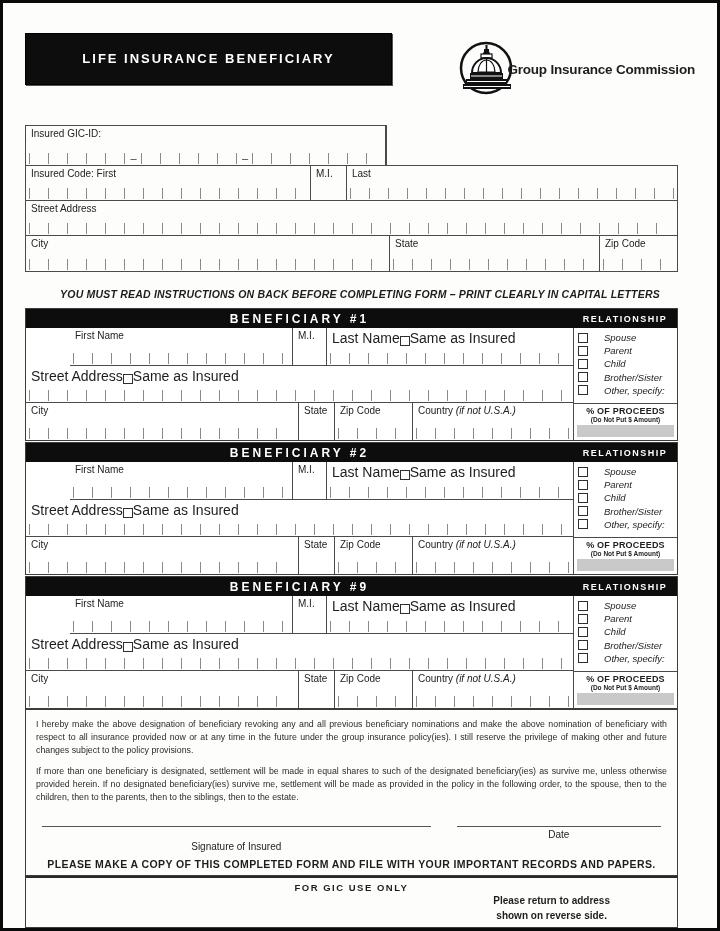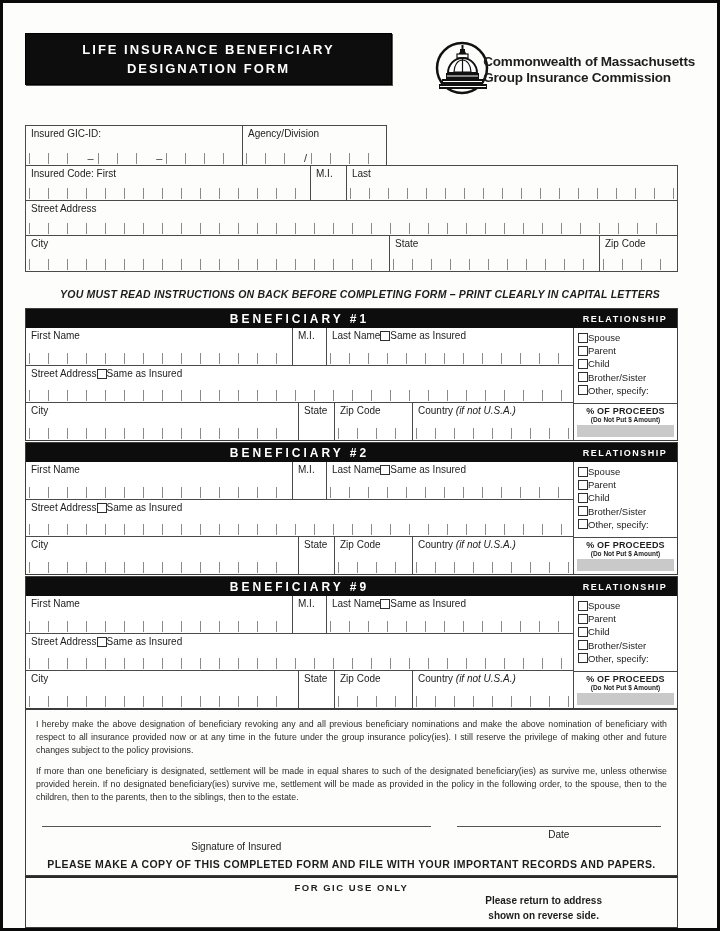--- a/index.html
+++ b/index.html
@@ -52,66 +52,65 @@
 
   
   .ben { width:653px; border:1px solid #3d3d3d; margin-bottom:0; background:#fff; }
   .ben + .ben { margin-top:1px; }
   .ben-header { display:flex; background:#0d0d0d; color:#fff; height:19px; align-items:center; }
   .ben-title { flex:1; text-align:center; font-size:12px; font-weight:bold; letter-spacing:3px; }
   .ben-rel { width:104px; text-align:center; font-size:9px; font-weight:bold; letter-spacing:1.5px; }
   .ben-body { display:flex; height:112px; }
   .ben-left { flex:1; display:flex; flex-direction:column; }
   .brow { display:flex; border-bottom:1px solid #4a4a4a; }
-  .brow1 { height:38px; }
+  .brow1 { height:38px;margin-left:44px; }
   .brow2 { height:37px; }
   .brow3 { height:37px; border-bottom:none; }
   .c-first { flex:1; border-right:1px solid #4a4a4a; }
   .c-mi { width:34px; border-right:1px solid #4a4a4a; }
   .c-last { width:246px; }
   .c-city { flex:1; border-right:1px solid #4a4a4a; }
   .c-state { width:36px; border-right:1px solid #4a4a4a; }
   .c-zip { width:78px; border-right:1px solid #4a4a4a; }
   .c-country { width:160px; }
-  .inline-lbl { display:flex; align-items:flex-end; font-size:10px; padding:2px 0 0 5px; }
+  .inline-lbl { display:flex; align-items:flex-end; font-size:14px; padding:2px 0 0 5px; }
   .ben-right { width:104px; border-left:1px solid #4a4a4a; display:flex; flex-direction:column; }
   .rel-opts { padding:3px 2px 0 4px; }
-  .rel-opt { display:flex; align-items:center; gap:0; font-size:9.5px; line-height:13.2px; }
+  .rel-opt { display:flex; align-items:center; gap:16px; font-size:9.5px; line-height:13.2px;font-style:italic; }
   .proceeds { margin-top:auto; height:37px; border-top:1px solid #4a4a4a; text-align:center; display:flex; flex-direction:column;justify-content:flex-end; }
   .proceeds-title { font-size:9px; font-weight:bold; letter-spacing:0.2px; margin-top:2px; }
   .proceeds-note { font-size:6.5px; font-weight:bold; }
   .proceeds-fill { flex:1; background:#c9c9c9; margin:2px 3px 3px 3px; }
   .italic { font-style:italic; }
 
   
   .legal-box { width:653px; border:1px solid #3d3d3d; padding:8px 10px 0 10px; }
   .legal-box p { font-size:8.8px; line-height:1.5; text-align:justify; color:#2a2a2a; margin-bottom:7px; }
   .sig-row { display:flex; margin-top:22px; padding:0 6px; gap:26px; }
   .sig-block { display:flex; flex-direction:column; }
   .sig-block .line { border-top:1px solid #555; height:1px; }
   .sig-block .slabel { text-align:center; font-size:10px; margin-top:2px; }
   .sig-main { flex:1.9;gap:12px; }
   .sig-date { flex:1; }
   .copy-notice { text-align:center; font-size:10.5px; font-weight:bold; letter-spacing:0.4px; padding:6px 0 5px 0; }
 
   
   .gic-box { width:653px; border:1px solid #3d3d3d; border-top:2px solid #2a2a2a; height:52px; position:relative; }
   .gic-title { text-align:center; font-size:9.5px; font-weight:bold; letter-spacing:1.5px; margin-top:4px; }
-  .return-note { position:absolute; right:75px; top:16px; text-align:center; font-size:10px; font-weight:bold; line-height:1.45; }
+  .return-note { position:absolute; right:67px; top:16px; text-align:center; font-size:10px; font-weight:bold; line-height:1.45; }
 </style>
 </head>
 <body>
 
 <div class="page">
   <div class="content">
 
     <div class="header">
       <div class="title-box">
         <div>LIFE INSURANCE BENEFICIARY</div>
-        <div>DESIGNATION FORM</div>
       </div>
       <div class="logo">
         <span>
           <svg width="62" height="62" viewBox="0 0 62 62">
             <circle cx="29" cy="31" r="25" fill="none" stroke="#111" stroke-width="2.5"></circle>
             <rect x="27" y="12" width="5" height="3" fill="#111"></rect>
             <rect x="28.5" y="8" width="2" height="5" fill="#111"></rect>
             <path d="M29.5 14 a3.5 3 0 0 1 3.5 3 l-7 0 a3.5 3 0 0 1 3.5 -3 Z" fill="#111"></path>
             <rect x="24" y="17" width="11" height="4" fill="#fff" stroke="#111" stroke-width="1.2"></rect>
             <path d="M15 36 a14.5 15 0 0 1 29 0 Z" fill="#fff" stroke="#111" stroke-width="2"></path>
@@ -119,45 +118,36 @@
             <line x1="29.5" y1="22" x2="29.5" y2="35" stroke="#111" stroke-width="1.2"></line>
             <rect x="13" y="36" width="33" height="6" fill="#111"></rect>
             <rect x="14" y="38.5" width="31" height="1" fill="#fff"></rect>
             <rect x="9" y="42" width="41" height="5" fill="#111"></rect>
             <rect x="10" y="44" width="39" height="1" fill="#fff"></rect>
             <rect x="6" y="47" width="48" height="5" fill="#111"></rect>
             <rect x="7" y="49" width="46" height="1" fill="#fff"></rect>
           </svg>
         </span>
         <div class="org">
-          <div>Commonwealth of Massachusetts</div>
           <div>Group Insurance Commission</div>
         </div>
       </div>
     </div>
 
     <div class="insured-top">
       <div class="cell">
         <div class="lbl">Insured GIC-ID:</div>
         <div class="combo-comb">
           <div class="seg" style="flex:3"></div>
             <span class="sep">–</span>
           <div class="seg" style="flex:3"></div>
             <span class="sep">–</span>
           <div class="seg" style="flex:4"></div>
         </div>
       </div>
-      <div class="cell">
-        <div class="lbl">Agency/Division</div>
-        <div class="combo-comb">
-          <div class="seg" style="flex:3"></div>
-            <span class="sep">/</span>
-          <div class="seg" style="flex:4"></div>
-        </div>
-      </div>
     </div>
     <div class="insured-main">
       <div class="irow">
         <div class="cell" style="flex:1; border-right:1px solid #4a4a4a;">
           <div class="lbl">Insured Code:  First</div>
           <div class="comb"></div>
         </div>
         <div class="cell" style="width:36px; border-right:1px solid #4a4a4a;">
           <div class="lbl">M.I.</div>
         </div>

